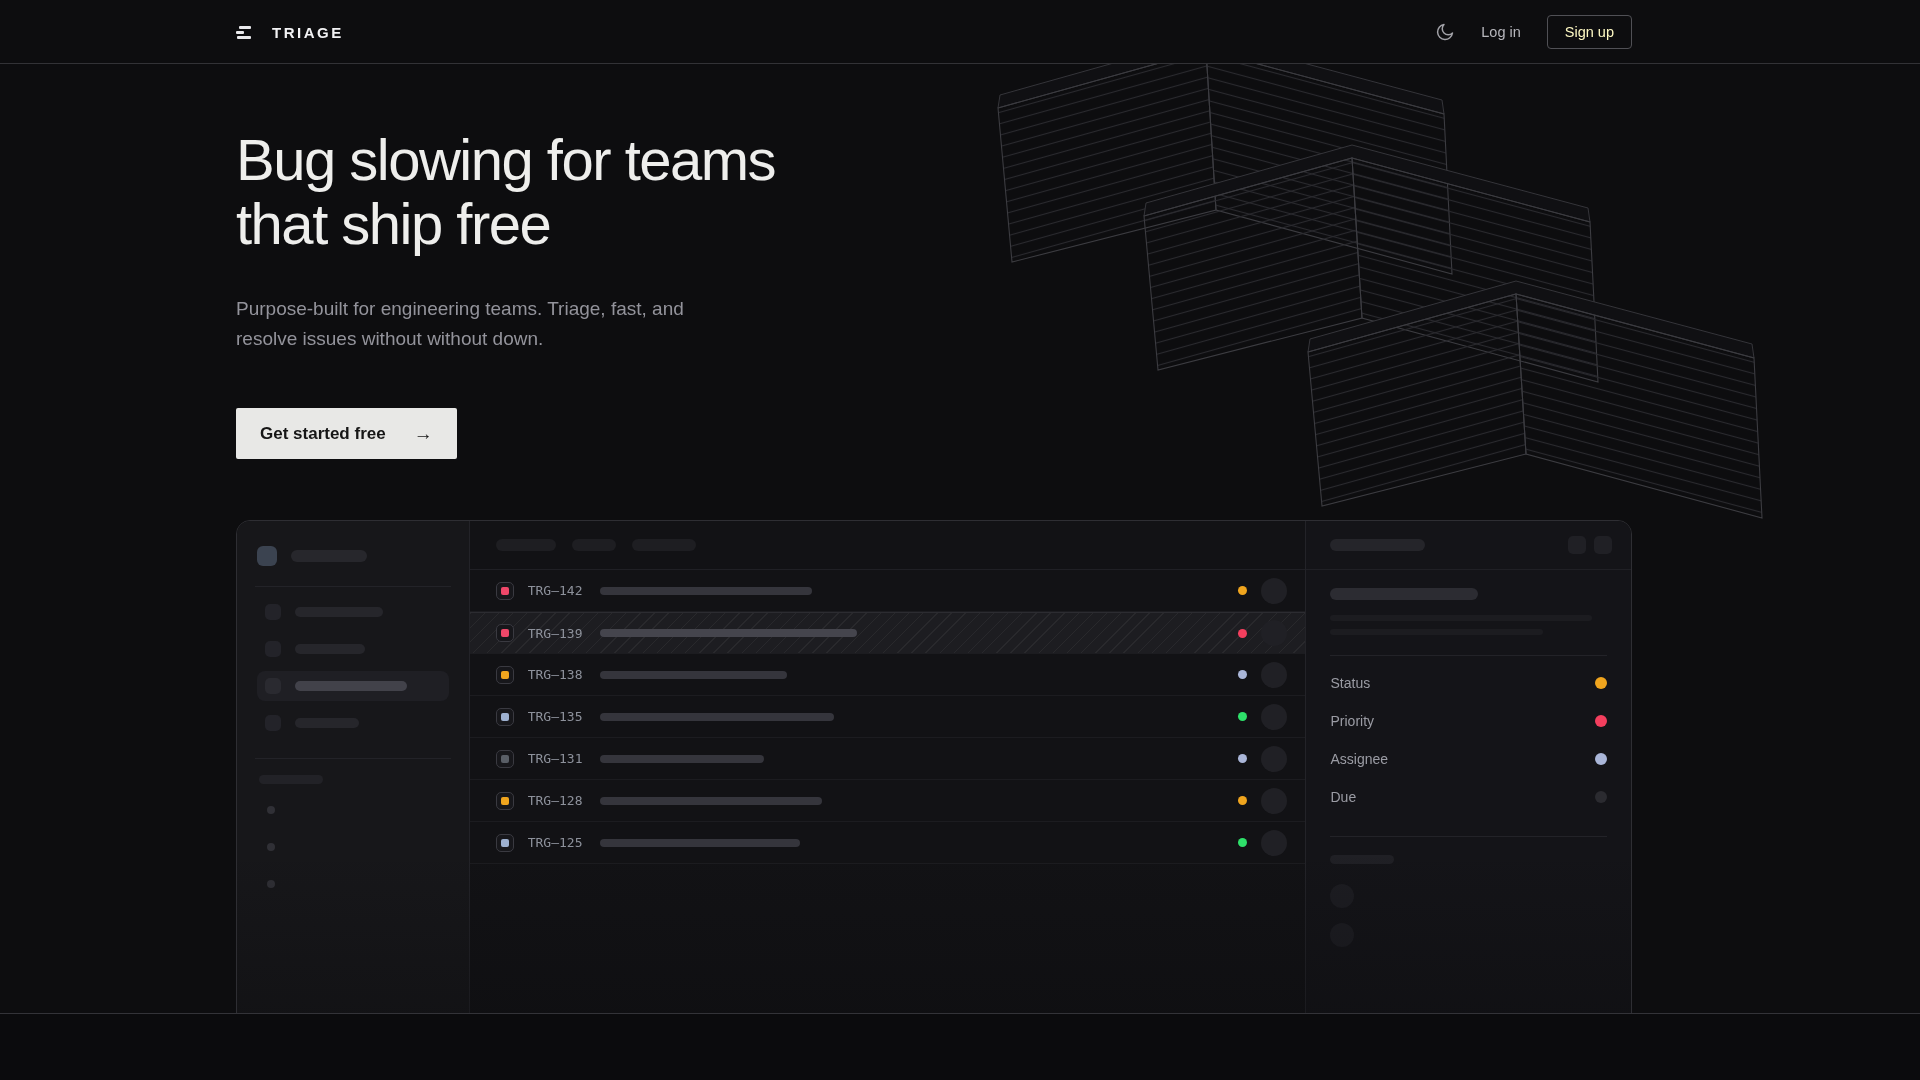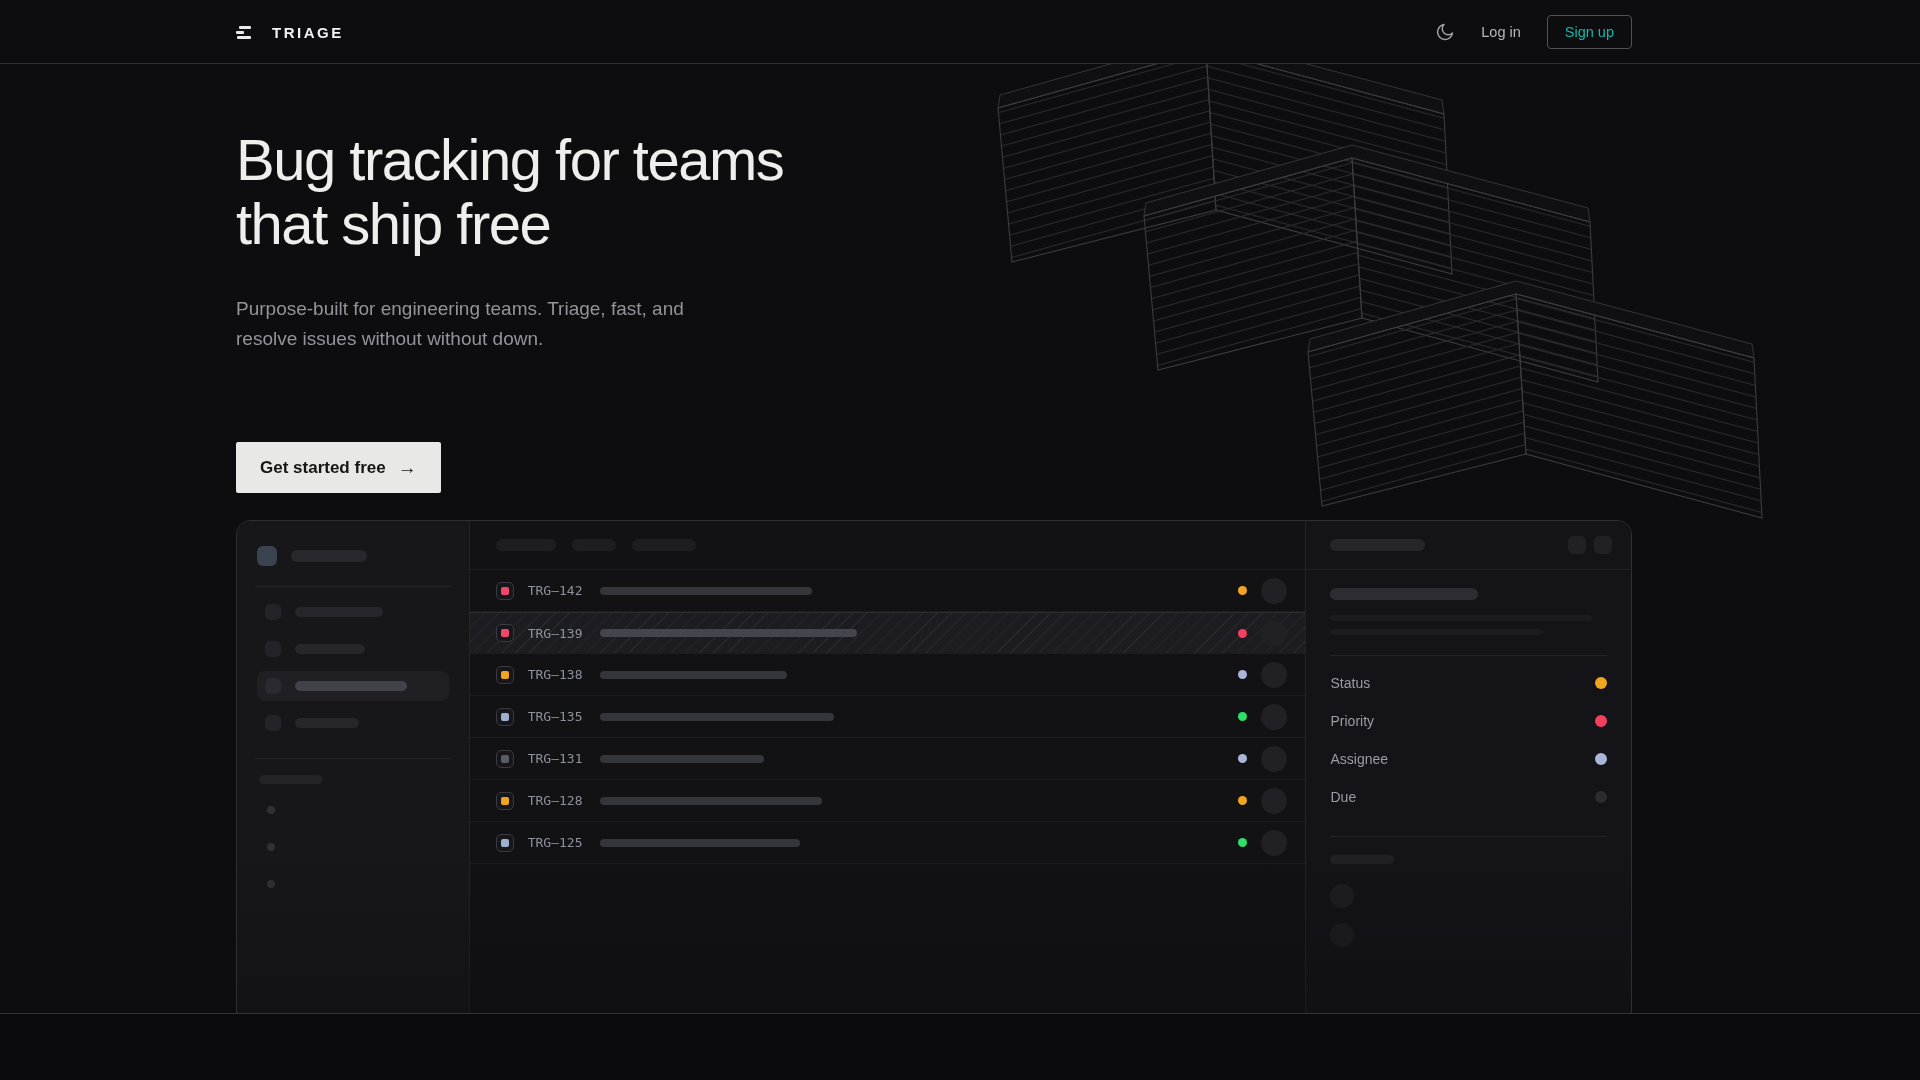--- a/index.html
+++ b/index.html
@@ -14,30 +14,30 @@
   .brand-icon { display:flex; flex-direction:column; gap:2px; width:16px; }
   .brand-icon i { display:block; height:3px; border-radius:1px; background:#e9e9ec; }
   .brand-icon .b1 { width:12px; margin-left:3px; }
   .brand-icon .b2 { width:8px;  margin-left:0; }
   .brand-icon .b3 { width:14px; margin-left:1px; }
   .brand-text { color:#f2f2f4; font-size:15px; font-weight:700; letter-spacing:2.5px; }
   .nav-right { display:flex; align-items:center; gap:26px; }
   .icon-btn { background:none; border:none; cursor:pointer; display:flex; align-items:center; }
   .login { color:#b6b6bc; font-size:14.5px; cursor:pointer; text-decoration:none; }
   .signup { background:transparent; border:1px solid #505055; border-radius:4px;
-            color:#14b8a6; font-size:14.5px; padding:8px 17px; cursor:pointer;
+            color:#fef9c3; font-size:14.5px; padding:8px 17px; cursor:pointer;
             font-family:"Liberation Sans", sans-serif; }
 
   
   .hero { position:relative; height:949px; overflow:hidden; }
   .deco { position:absolute; left:978px; top:0; pointer-events:none; }
   .hero-copy { position:relative; margin:64px 0 0 236px; z-index:2; }
   h1 { color:#eeeeec; font-size:58px; line-height:64px; font-weight:500; letter-spacing:-1.5px; }
   .subtitle { margin-top:38px; color:#93939b; font-size:19px; line-height:30px; font-weight:400; }
-  .cta { margin-top:88px; display:inline-flex; align-items:center; gap:12px;
+  .cta { margin-top:54px; display:inline-flex; align-items:center; gap:28px;
          background:#e8e8e6; color:#161616; border:none; border-radius:2px;
          height:51px; padding:0 24px; font-size:17px; font-weight:600; cursor:pointer;
          font-family:"Liberation Sans", sans-serif; }
   .cta .arrow { font-size:19px; font-weight:400; }
 
   
   .mock-card { position:absolute; left:236px; top:456px; width:1396px; height:600px;
                background:#121215; border:1px solid #2e2e33; border-radius:14px;
                display:flex; overflow:hidden; z-index:1; }
   .mock-card::after { content:""; position:absolute; inset:0; pointer-events:none;
@@ -145,21 +145,21 @@
         <polygon points="0,58 208,0 218,160 14,212" fill="url(#hL)" stroke="#3c3c41" stroke-width="1.1"></polygon>
         <polygon points="208,0 446,64 454,224 218,160" fill="url(#hR)" stroke="#3c3c41" stroke-width="1.1"></polygon>
       </g>
     </defs>
     <use href="#slab" transform="translate(20,-14)"></use>
     <use href="#slab" transform="translate(166,94)"></use>
     <use href="#slab" transform="translate(330,230)"></use>
   </svg>
 
   <div class="hero-copy">
-    <h1><span>Bug tracking for teams</span><br><span>that ship free</span></h1>
+    <h1><span>Bug slowing for teams</span><br><span>that ship free</span></h1>
     <p class="subtitle"><span>Purpose-built for engineering teams. Triage, fast, and</span><br><span>resolve issues without without down.</span></p>
     <button class="cta">
       <span>Get started free</span>
       <span class="arrow">→</span>
     </button>
   </div>
 
   <div class="mock-card">
 
     <aside class="m-side">

